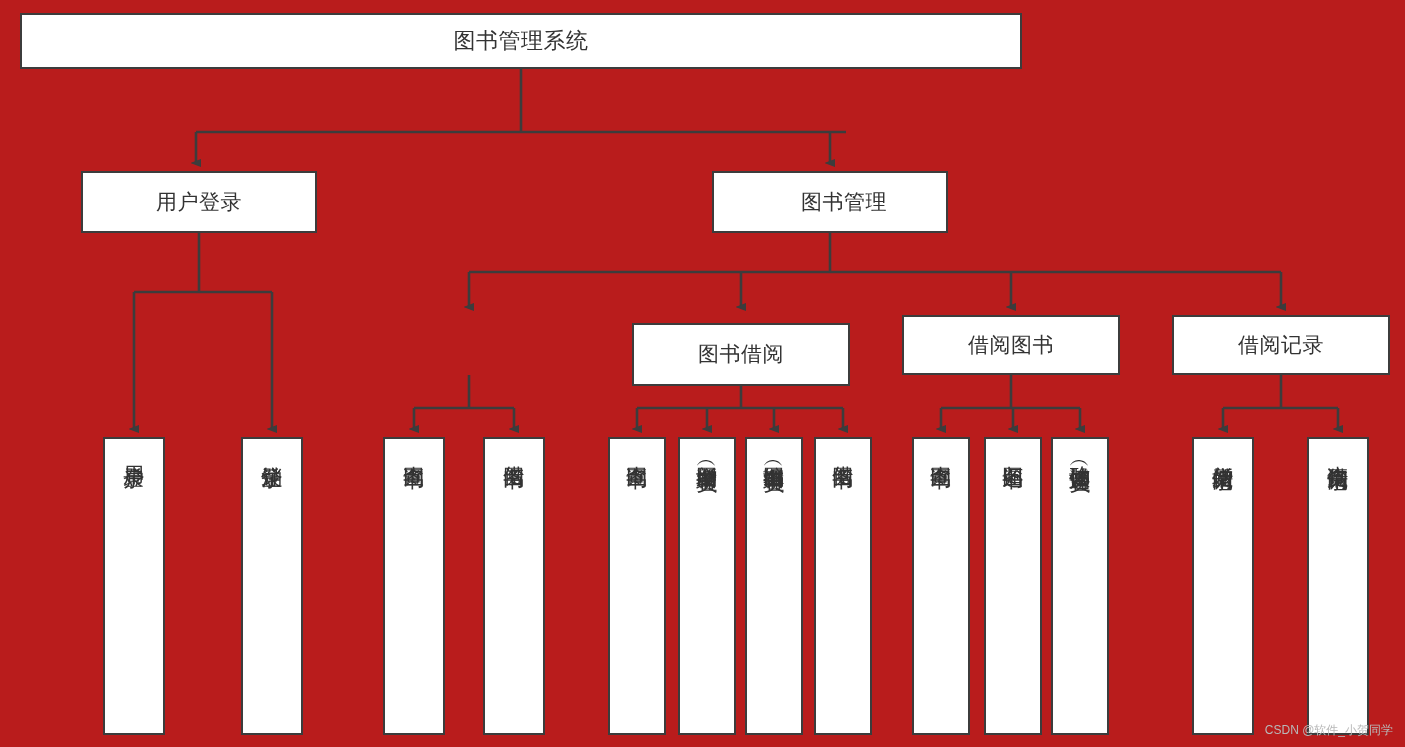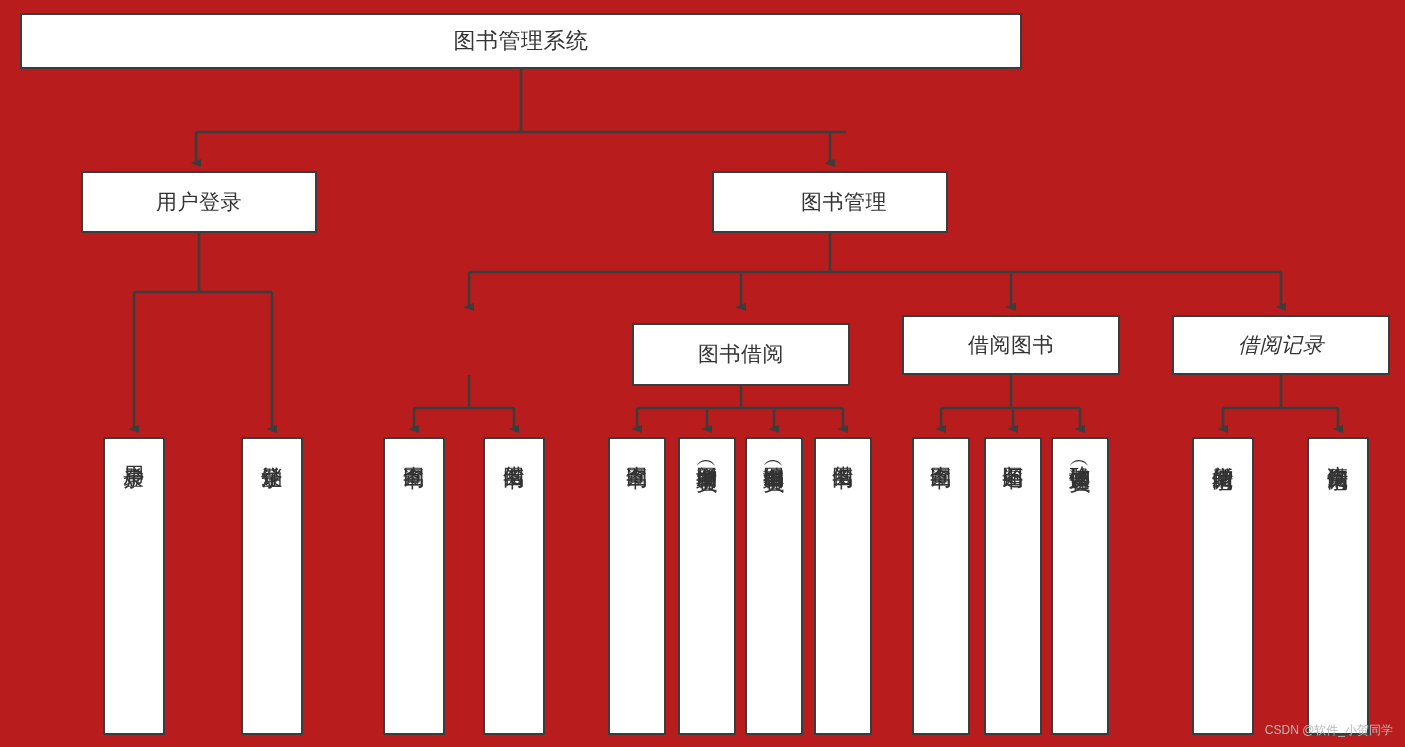--- a/index.html
+++ b/index.html
@@ -143,21 +143,21 @@
   <div class="node horizontal" style="left:712px; top:171px; width:236px; height:62px;padding-left:28px;">
     <span class="node-label">图书管理</span>
   </div>
 
   <div class="node horizontal" style="left:632px; top:315px; width:218px; height:63px;margin-top:8px;">
     <span class="node-label">图书借阅</span>
   </div>
   <div class="node horizontal" style="left:902px; top:315px; width:218px; height:60px;">
     <span class="node-label">借阅图书</span>
   </div>
-  <div class="node horizontal" style="left:1172px; top:315px; width:218px; height:60px;font-style:italic;">
+  <div class="node horizontal" style="left:1172px; top:315px; width:218px; height:60px;">
     <span class="node-label">借阅记录</span>
   </div>
 
   <div class="node leaf" style="left:103px; top:437px; width:62px; height:298px;">
     <span class="node-label">用户登录</span>
   </div>
   <div class="node leaf" style="left:241px; top:437px; width:62px; height:298px;">
     <span class="node-label">注销登录</span>
   </div>
   <div class="node leaf" style="left:383px; top:437px; width:62px; height:298px;">

